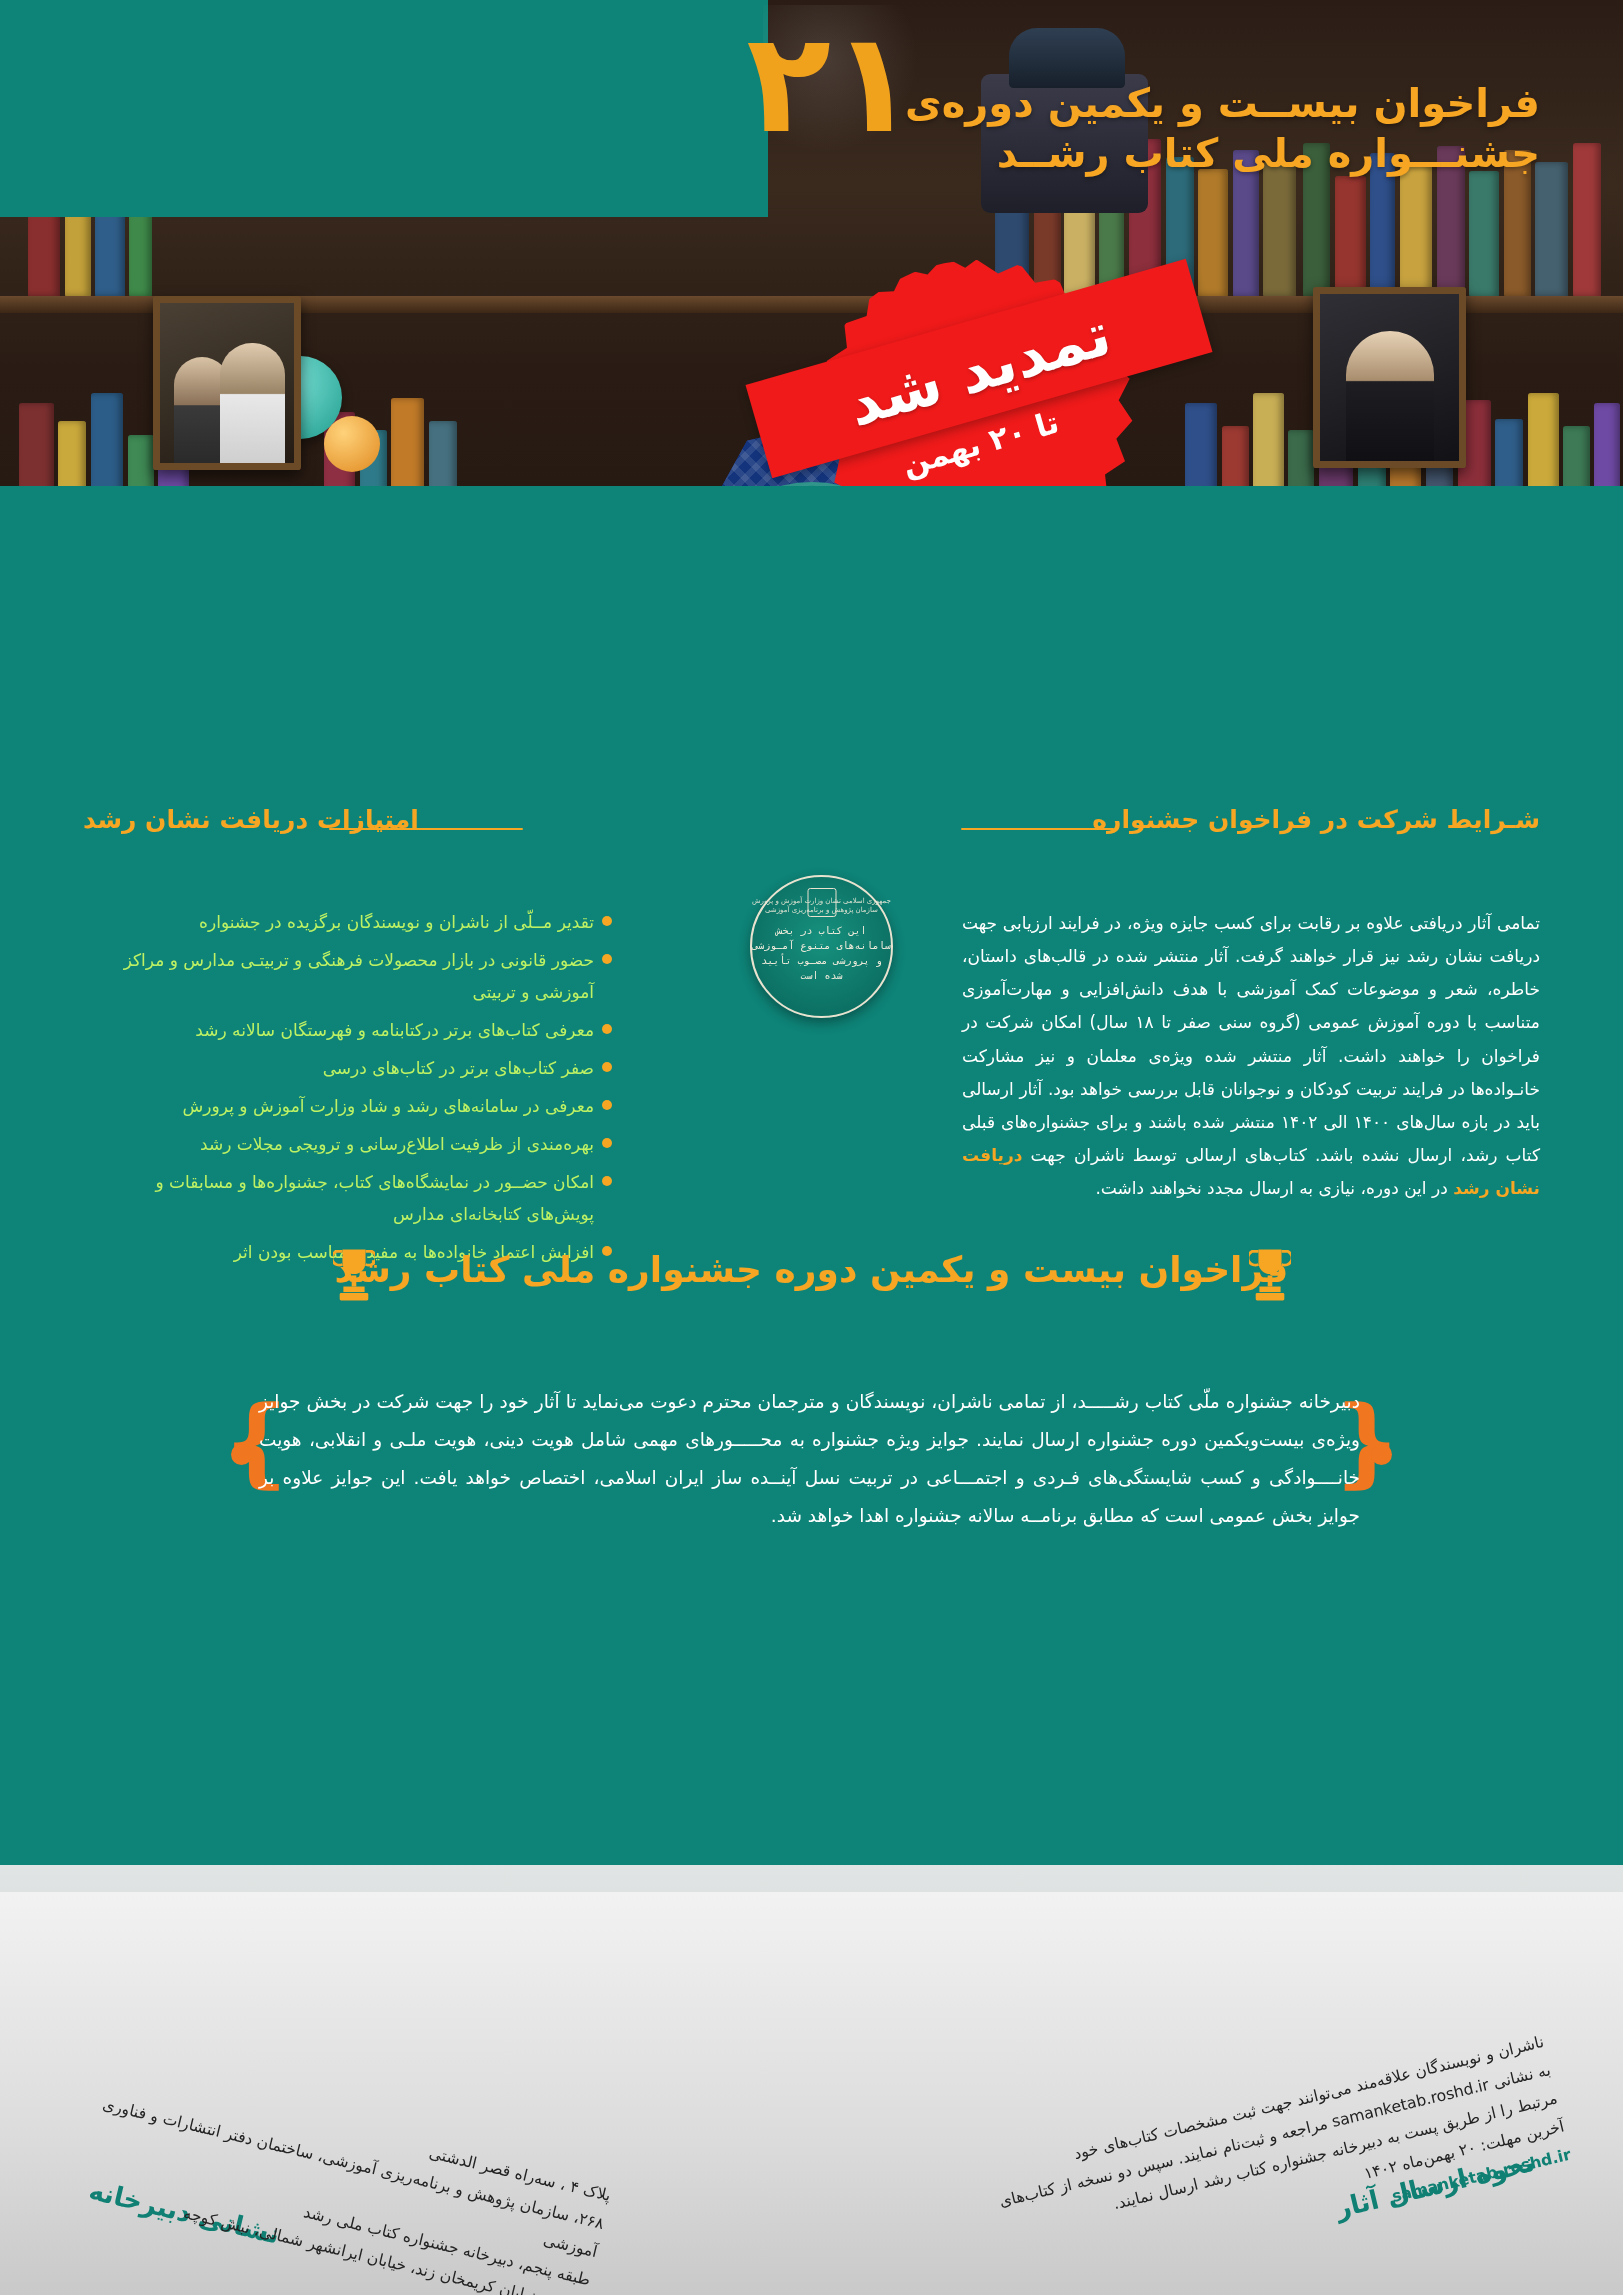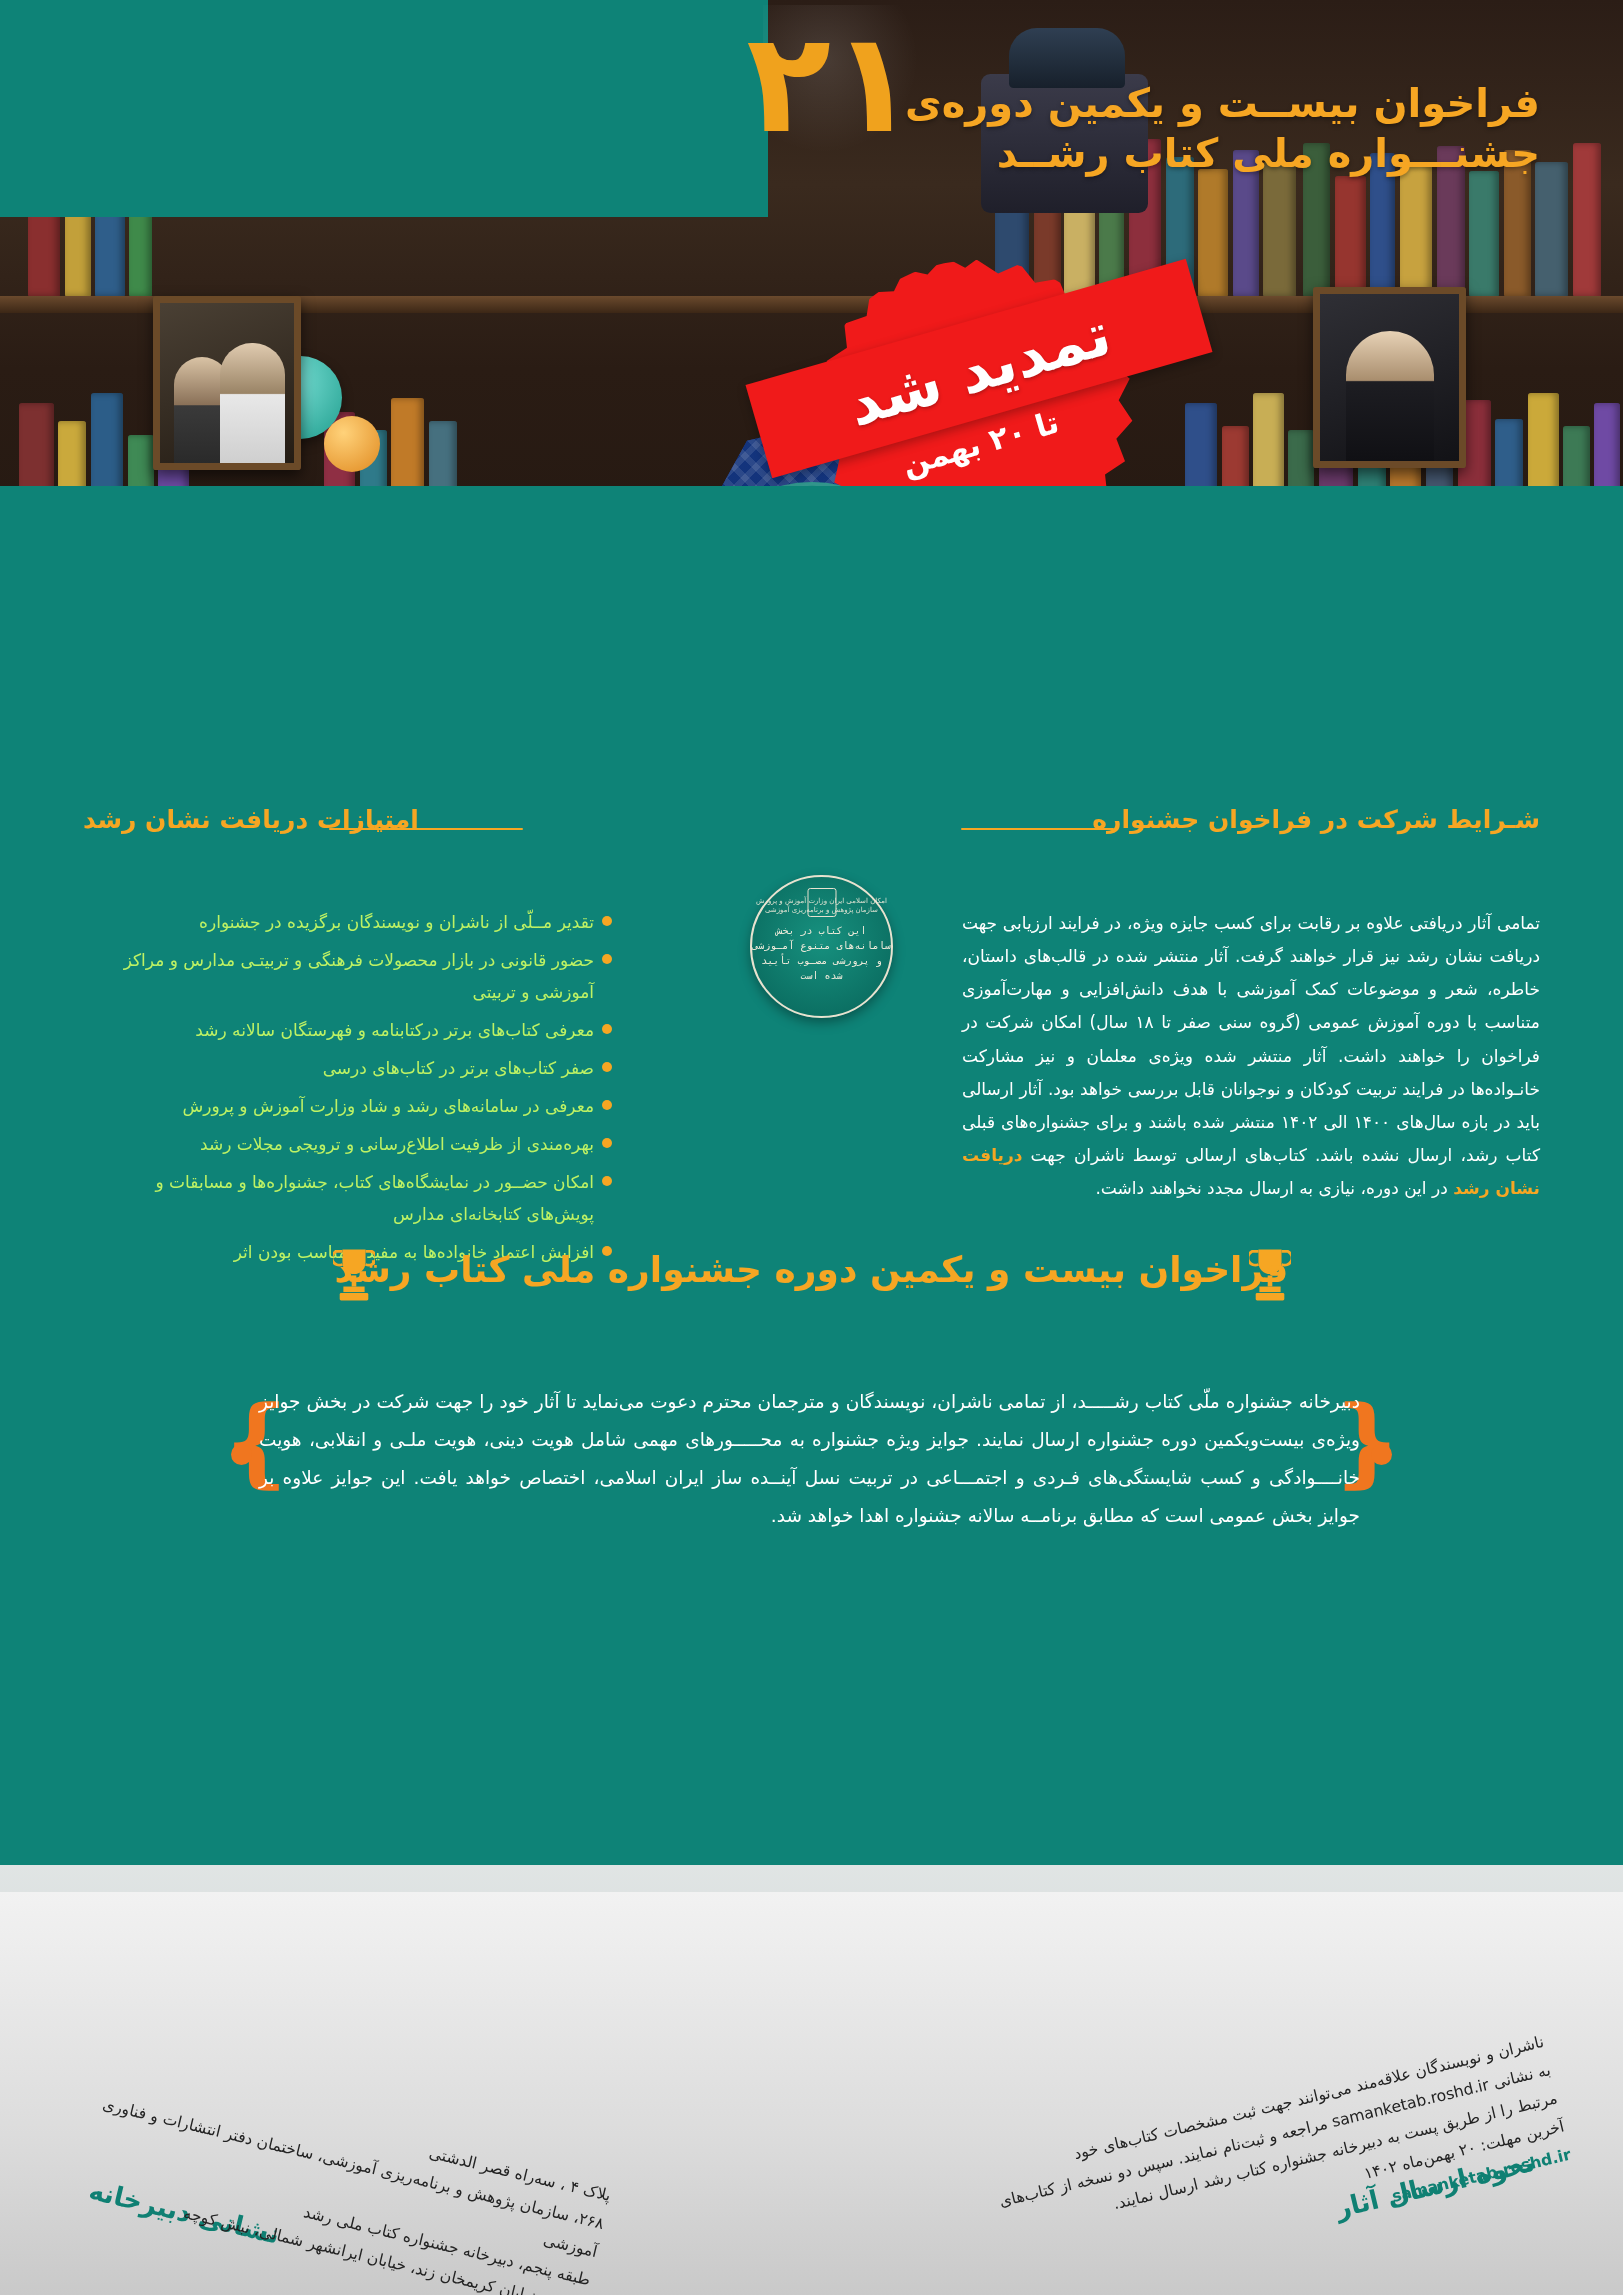--- a/index.html
+++ b/index.html
@@ -341,21 +341,21 @@
     <li>معرفی کتاب‌های برتر درکتابنامه و فهرستگان سالانه رشد</li>
     <li>صفر کتاب‌های برتر در کتاب‌های درسی</li>
     <li>معرفی در سامانه‌های رشد و شاد وزارت آموزش و پرورش</li>
     <li>بهره‌مندی از ظرفیت اطلاع‌رسانی و ترویجی مجلات رشد</li>
     <li>امکان حضــور در نمایشگاه‌های کتاب، جشنواره‌ها و مسابقات و پویش‌های کتابخانه‌ای مدارس</li>
     <li>افزایش اعتماد خانواده‌ها به مفید و مناسب بودن اثر</li>
   </ul>
 
   <div class="seal">
     <div class="seal-ico"></div>
-    <div class="seal-top">امکان اسلامی ایران
+    <div class="seal-top">جمهوری اسلامی نشان
 وزارت آموزش و پرورش
 سازمان پژوهش و برنامه‌ریزی آموزشی</div>
     <div class="seal-txt">این کتاب در بخش
 سامانه‌های متنوع
 آمـوزشی و پرورشی
 مصـوب تأیید شده است</div>
   </div>
 
   <div class="trophy" style="left:1249px;">
     <svg width="42" height="60" viewBox="0 0 90 130">

